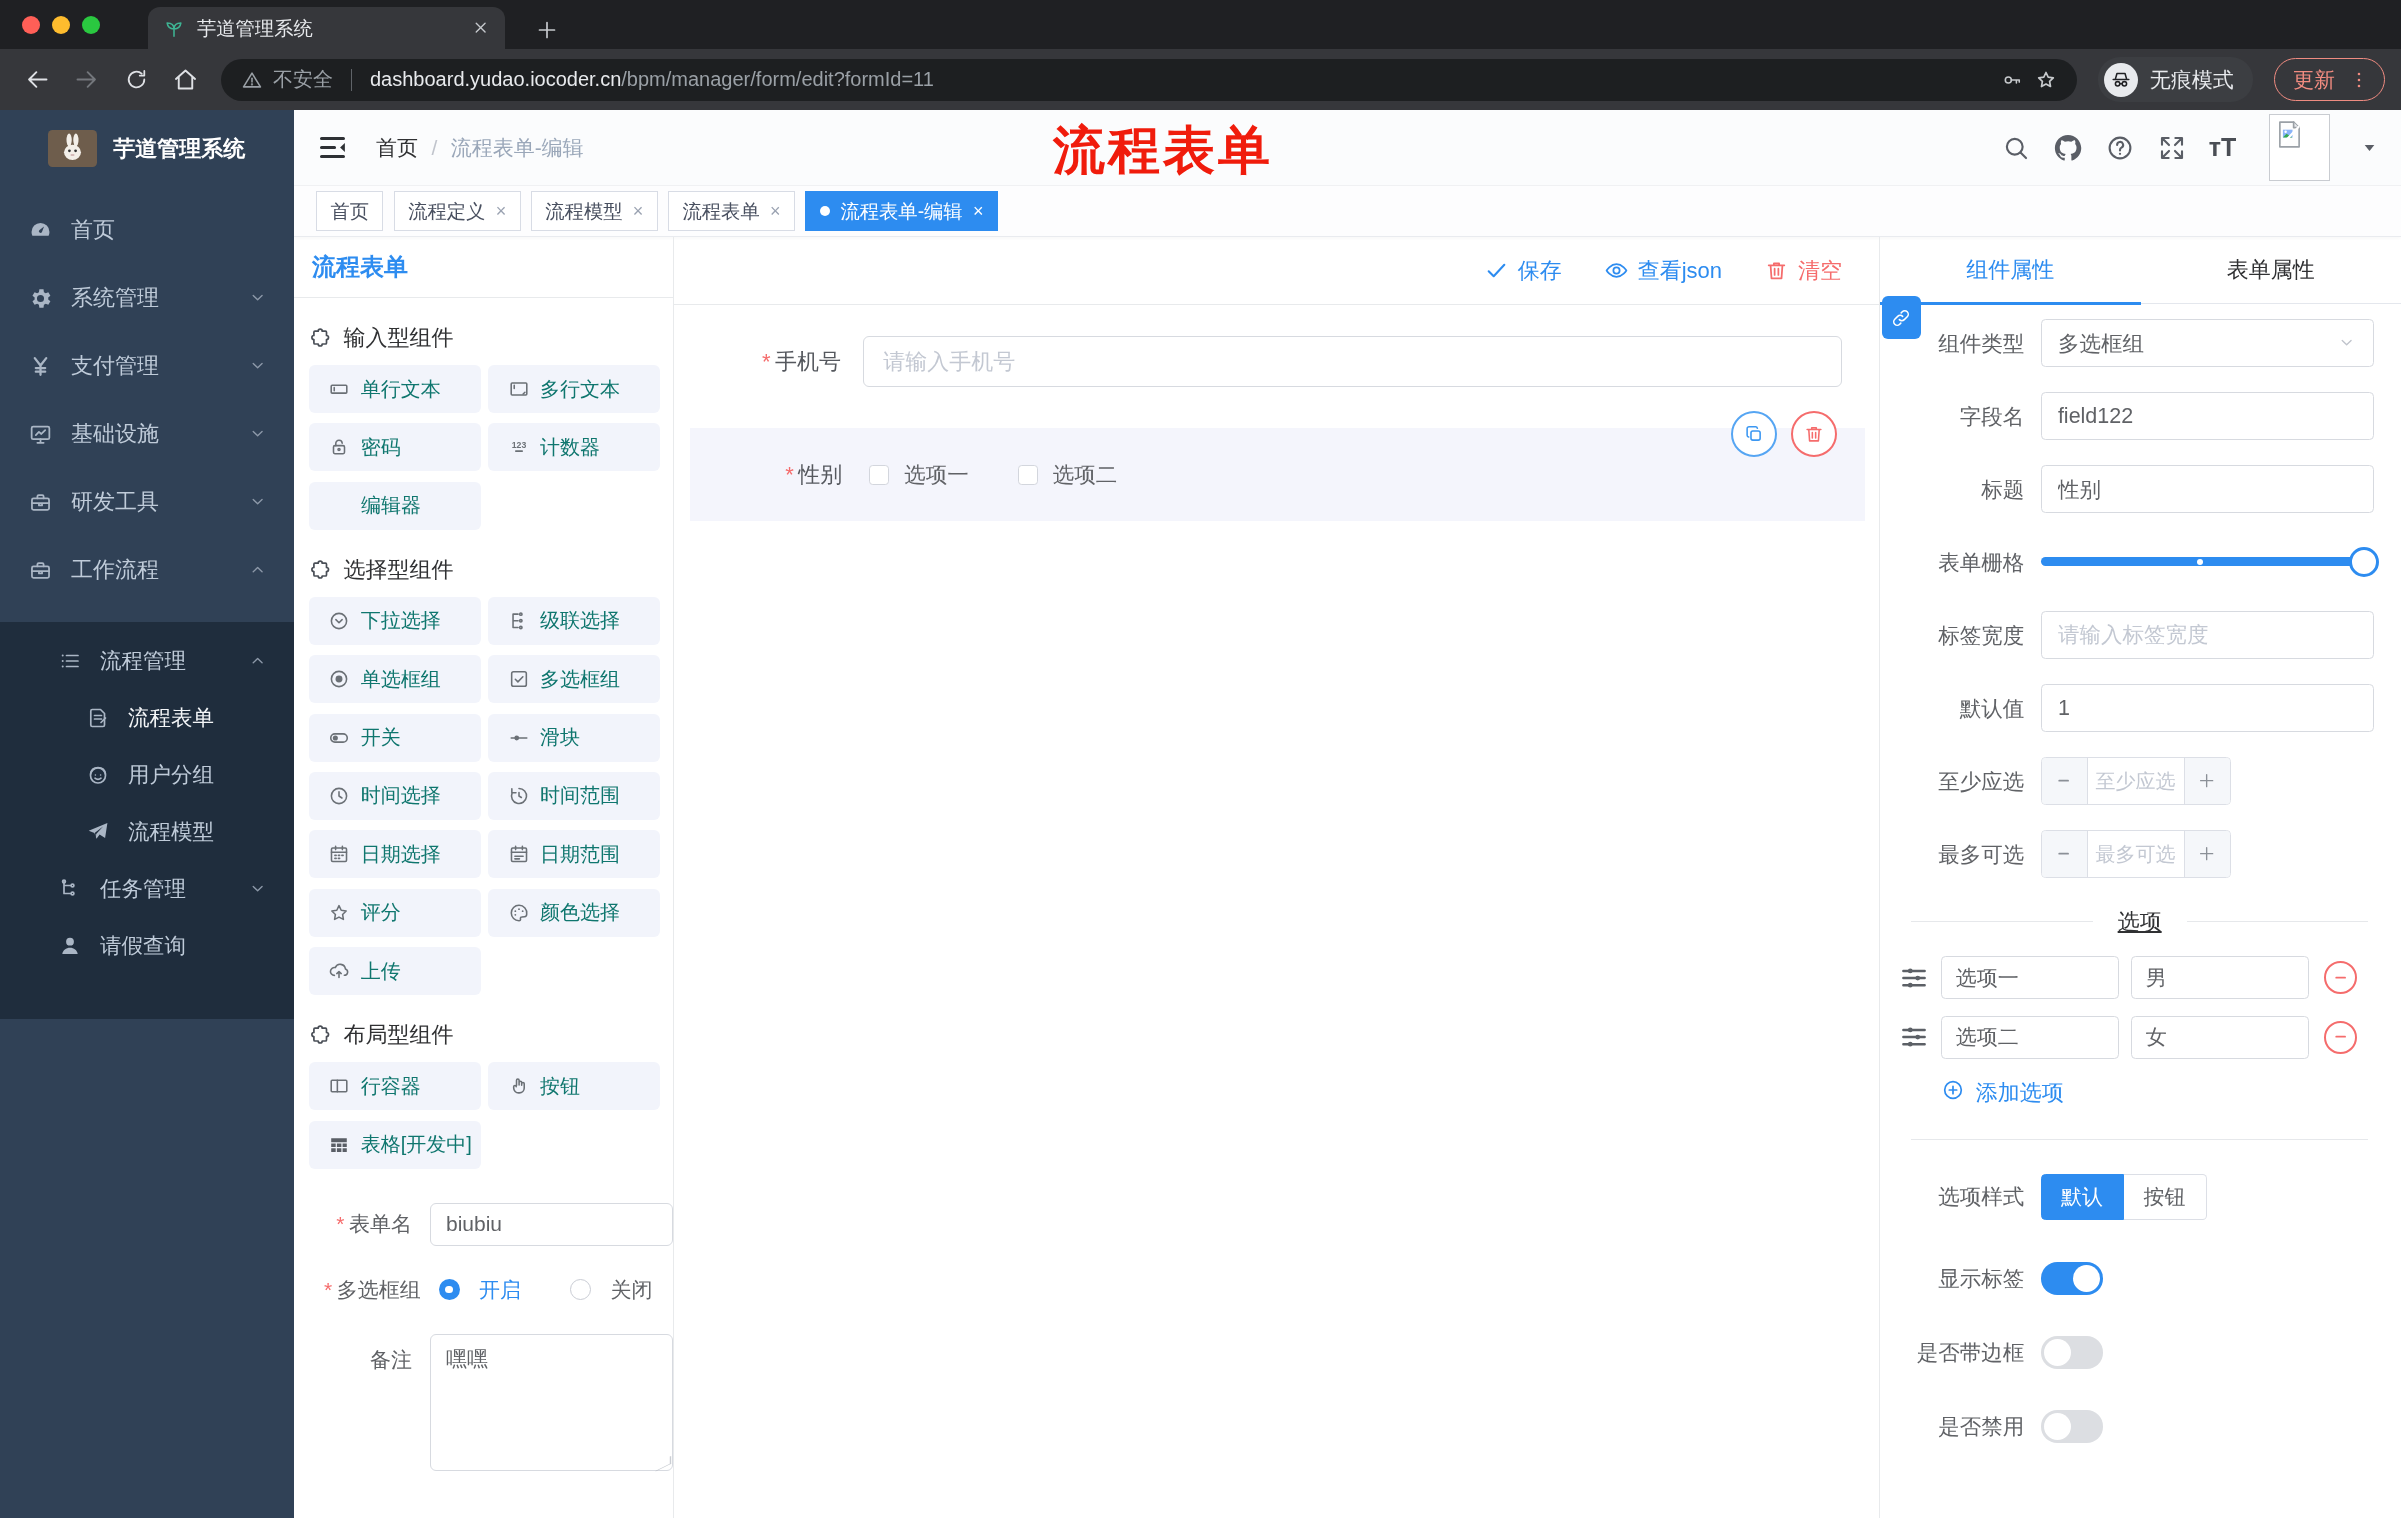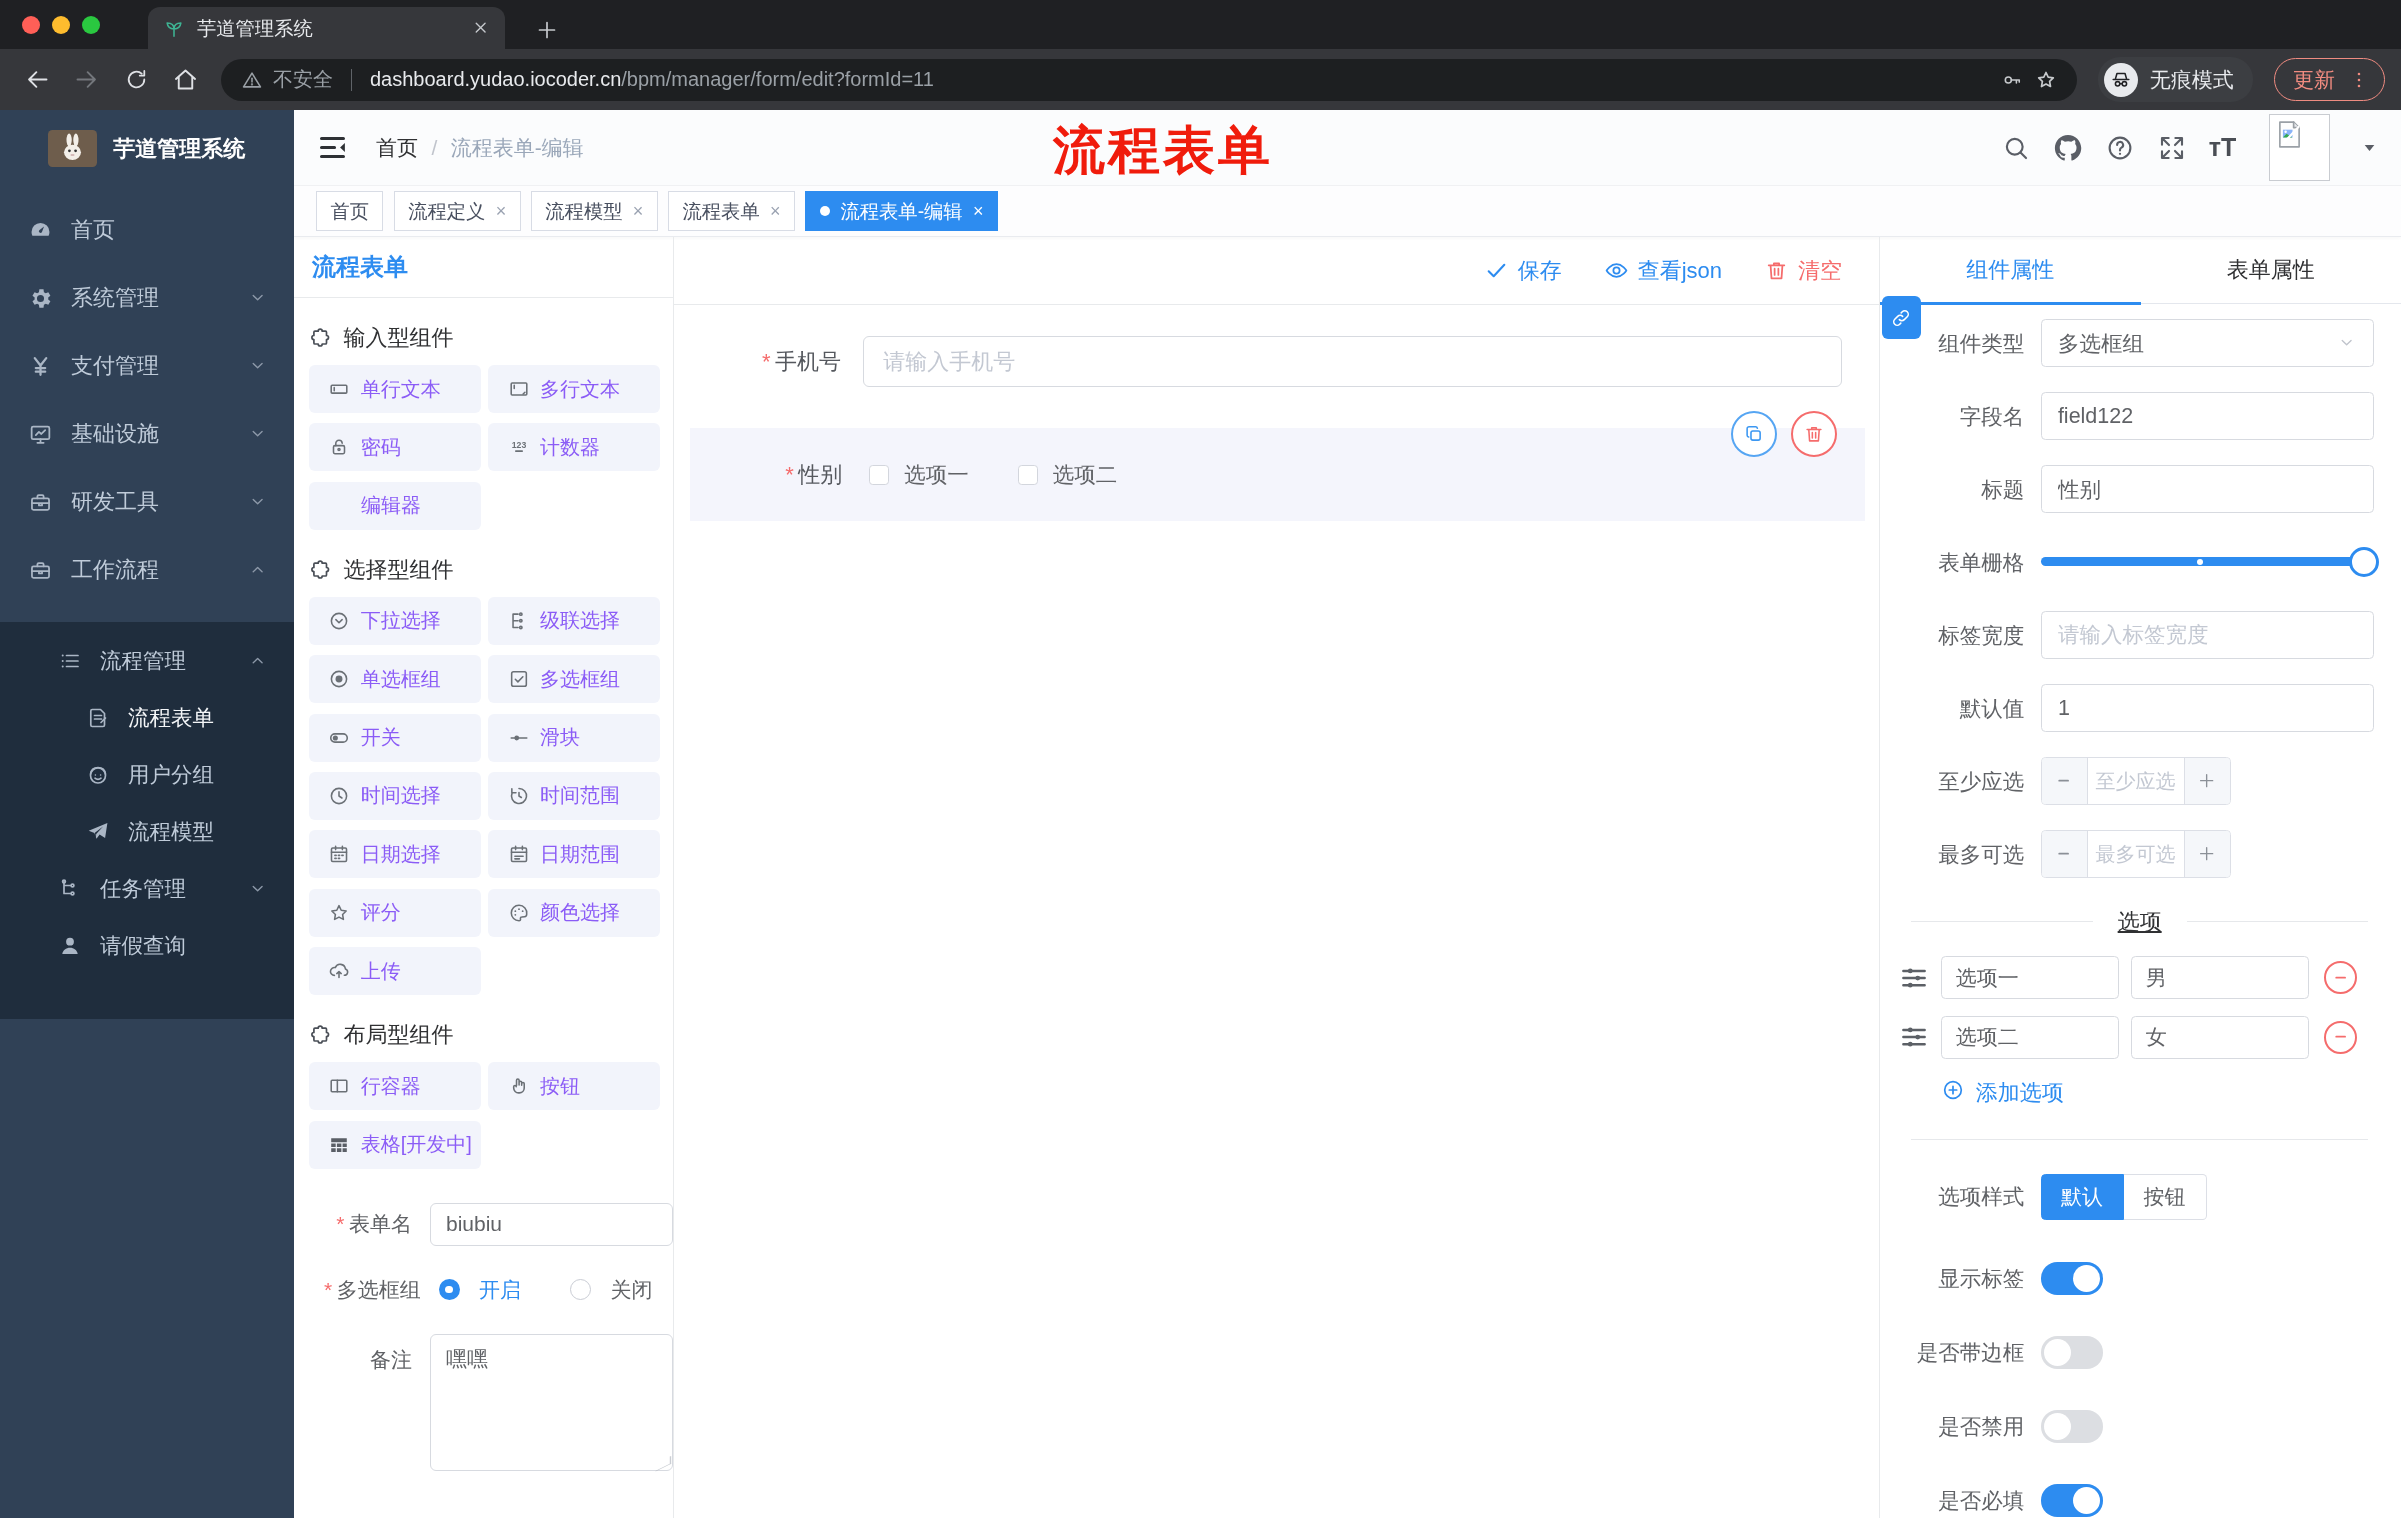--- a/index.html
+++ b/index.html
@@ -84,21 +84,21 @@
 
   
   #lpanel { width:380px; border-right:0.7px solid #e8eaec; display:flex; flex-direction:column; }
   .lp-header { height:61px; border-bottom:0.7px solid #e8eaec; display:flex; align-items:center; padding-left:18px; }
   .lp-title { color:#2d8cf0; font-size:24px; font-weight:600; }
   .lp-body { flex:1; overflow:hidden; padding:0 0 0 15px; }
   .sec-h { display:flex; align-items:center; gap:10.4px; margin-top:25px; font-size:22px; color:#303133; }
   .sec-h .pz { width:24px; height:24px; color:#4a4f57; }
   .chips { display:grid; grid-template-columns:172px 172px; gap:10.4px 7.4px; margin-top:12px; }
   .chip { height:48px; background:#f2f4fb; border-radius:6px; display:flex; align-items:center;
-     padding-left:19.3px; gap:10.4px; font-size:20px; color:#8b5cf6; cursor:grab; }
+     padding-left:19.3px; gap:10.4px; font-size:20px; color:#0f766e; cursor:grab; }
   .chip .ci { width:22px; height:22px; color:#6b7076; flex-shrink:0; }
   .chip.noicon { padding-left:52px; }
   .lp-form { margin-top:34px; font-size:21px; color:#606266; }
   .lp-row { display:flex; align-items:center; margin-bottom:30px; }
   .lp-lab { width:111px; text-align:right; margin-right:18px; white-space:nowrap; }
   .req { color:#f56c6c; margin-right:4.5px; }
   .lp-input { width:243px; height:43px; border:0.7px solid #d7dae0; border-radius:6px; font-size:21px;
      color:#606266; padding:0 15px; font-family:inherit; }
   .radio-row { display:flex; align-items:center; gap:19.3px; }
   .radio { width:21px; height:21px; border-radius:50%; }
@@ -1054,24 +1054,18 @@
             <span class="toggle off">
                 <span class="knob"></span>
               </span>
           </div>
           <div class="ins-row tg-row">
             <span class="ins-lab">是否禁用</span>
             <span class="toggle off">
                 <span class="knob"></span>
               </span>
           </div>
-          <div class="ins-row tg-row">
-            <span class="ins-lab">是否必填</span>
-            <span class="toggle on">
-                <span class="knob"></span>
-              </span>
-          </div>
         </div>
       </aside>
     </div>
   </div>
 </div>
 
 
 </body></html>

